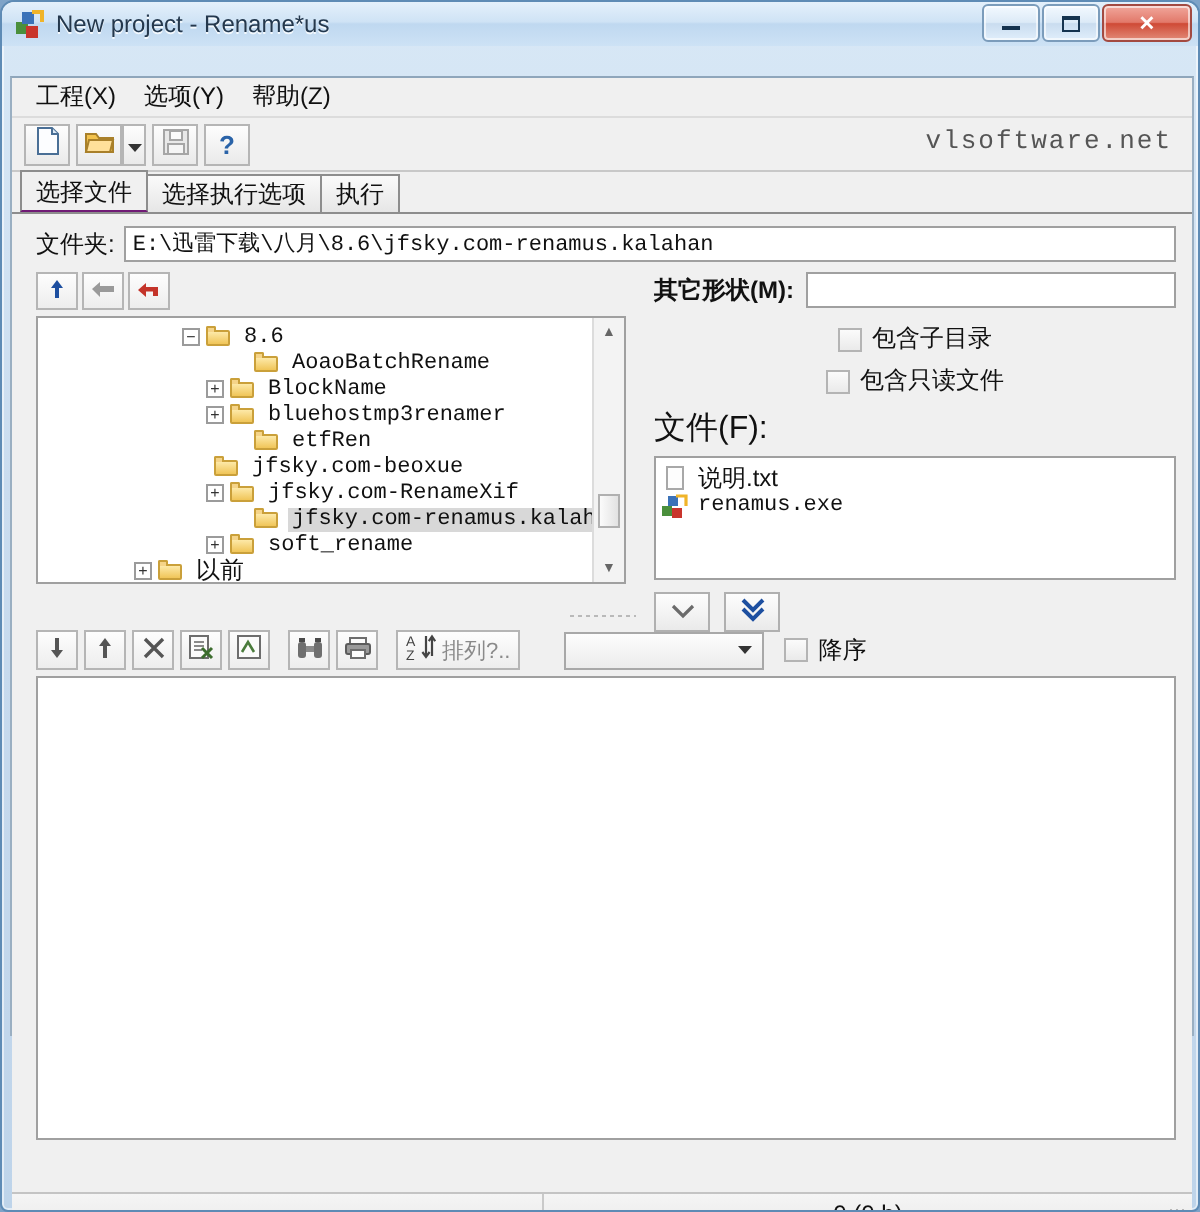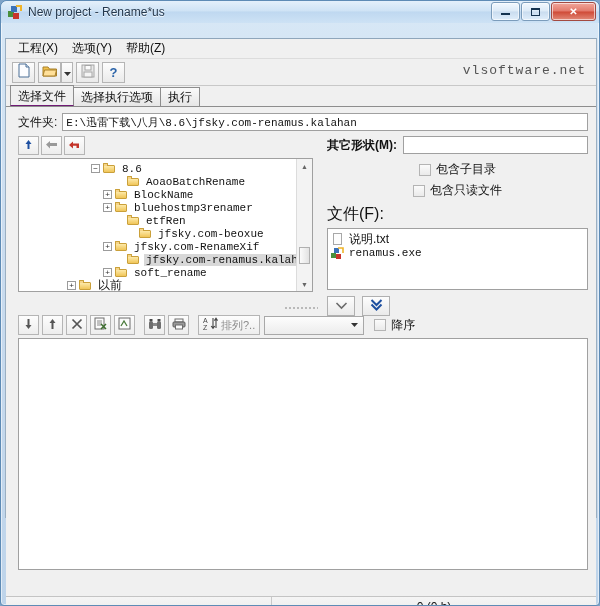--- a/index.html
+++ b/index.html
@@ -372,21 +372,21 @@
     display: flex; align-items: center; justify-content: center;
     box-sizing: border-box;
   }
   .lbtn.sep { margin-right: 9px; }
   .sortbtn {
     height: 20px;
     border: 1px solid #b5b5b5;
     background: linear-gradient(to bottom, #fdfdfd, #ededed);
     display: flex; align-items: center;
     padding: 0 4px;
-    margin-right: 4px;
+    margin-right: 22px;
     box-sizing: border-box;
   }
   .sortbtn .lbl { font-size: 11px; color: #8a8a8a; margin-left: 3px; white-space: nowrap;}
   .combo {
     width: 100px; height: 19px;
     border: 1px solid #a8a8a8;
     background: linear-gradient(to bottom, #fdfdfd, #ececec);
     position: relative;
     margin-right: 10px;
     box-sizing: border-box;
@@ -559,21 +559,21 @@
               <div class="tnode" style="padding-left:84px">
                 <span class="texp">+</span>
                 <span class="tfolder"></span>
                 <span class="tlabel">bluehostmp3renamer</span>
               </div>
               <div class="tnode" style="padding-left:96px">
                 <span class="texp hidden"></span>
                 <span class="tfolder"></span>
                 <span class="tlabel">etfRen</span>
               </div>
-              <div class="tnode" style="padding-left:108px">
+              <div class="tnode" style="padding-left:76px">
                 <span class="texp hidden"></span>
                 <span class="tfolder"></span>
                 <span class="tlabel">jfsky.com-beoxue</span>
               </div>
               <div class="tnode" style="padding-left:84px">
                 <span class="texp">+</span>
                 <span class="tfolder"></span>
                 <span class="tlabel">jfsky.com-RenameXif</span>
               </div>
               <div class="tnode selected" style="padding-left:96px">

